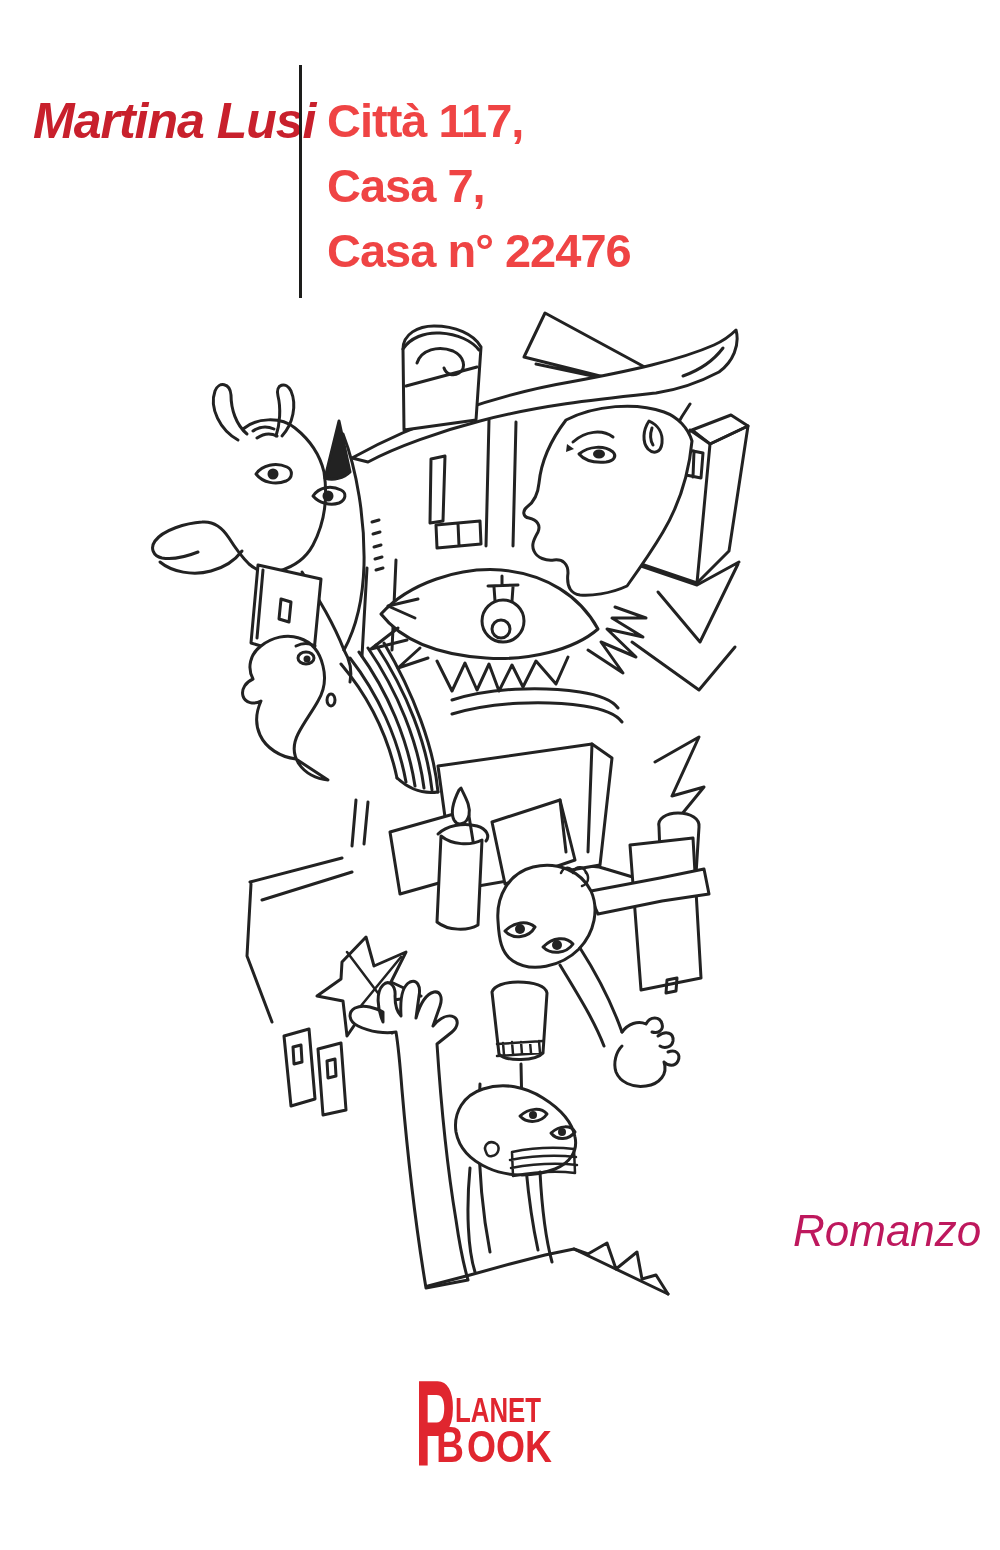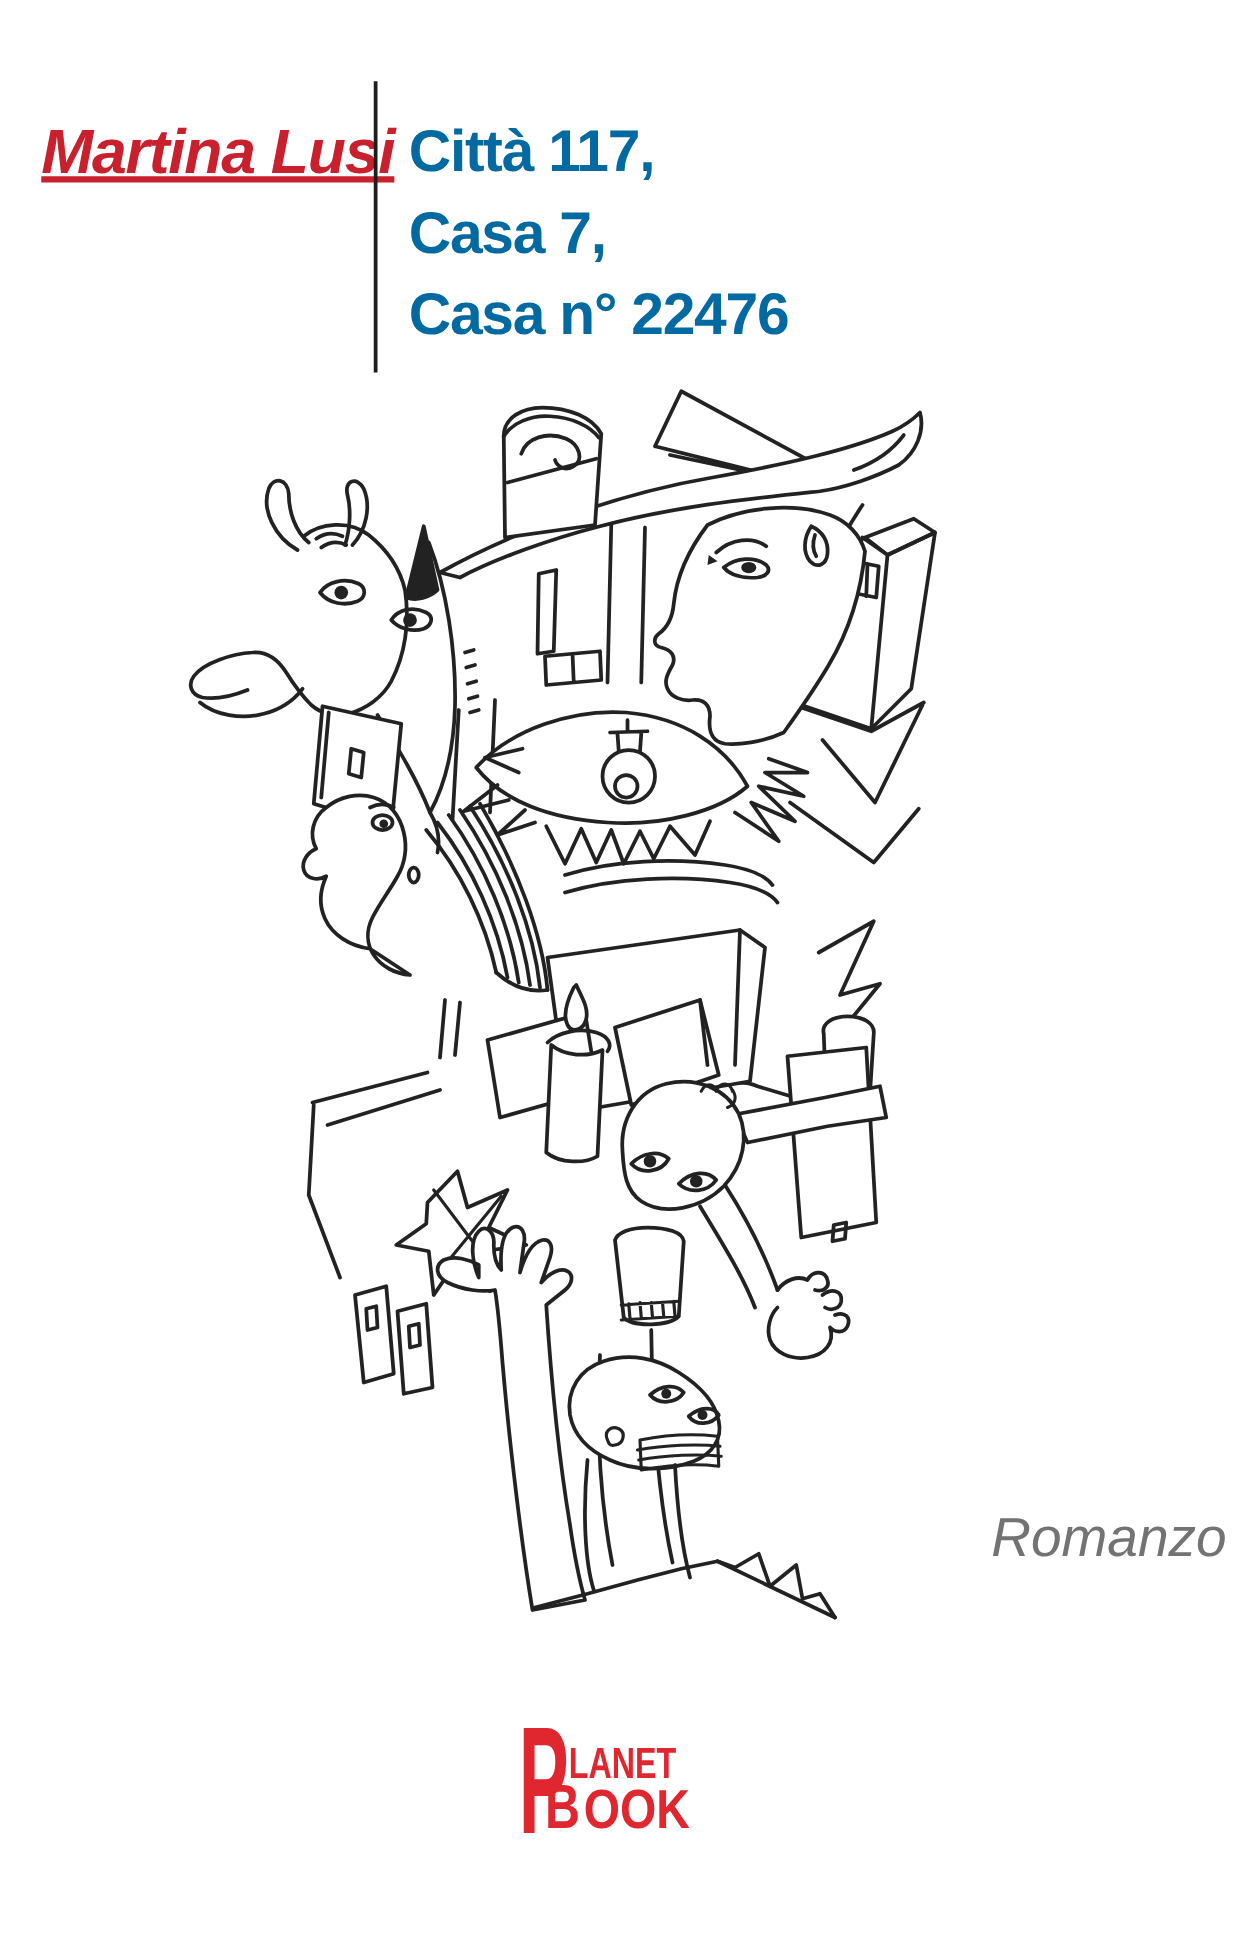--- a/index.html
+++ b/index.html
@@ -2,33 +2,33 @@
 <html><head>
 <meta charset="utf-8">
 <style>
   html,body{margin:0;padding:0;background:#ffffff;}
   body{width:1000px;height:1550px;position:relative;overflow:hidden;
        font-family:"Liberation Sans",sans-serif;}
   .cover{position:absolute;inset:0;background:#ffffff;}
 
   .author{position:absolute;left:33px;top:92px;
           font-size:50px;font-style:italic;font-weight:600;
-          letter-spacing:-1px;color:#c8202c;white-space:nowrap;text-decoration:underline;}
+          letter-spacing:-1px;color:#c8202c;white-space:nowrap;}
 
   .divider{position:absolute;left:299px;top:65px;width:3px;height:233px;
            background:#1d1d1b;}
 
-  .title{position:absolute;left:327px;top:88px;color:#0369a1;
+  .title{position:absolute;left:327px;top:88px;color:#ef4444;
          font-weight:700;font-size:47px;line-height:65px;
          letter-spacing:-1px;white-space:nowrap;}
 
   .art{position:absolute;left:0;top:0;width:1000px;height:1550px;}
 
   .genre{position:absolute;left:793px;top:1206px;
-         font-size:44px;font-style:italic;color:#737373;white-space:nowrap;}
+         font-size:44px;font-style:italic;color:#be185d;white-space:nowrap;}
 
   .logo{position:absolute;left:0;top:0;width:1000px;height:1550px;}
   .logo text{font-family:"Liberation Sans",sans-serif;font-weight:700;}
 </style>
 </head>
 <body>
 
 <div class="cover">
 
   <div class="author">Martina Lusi</div>

